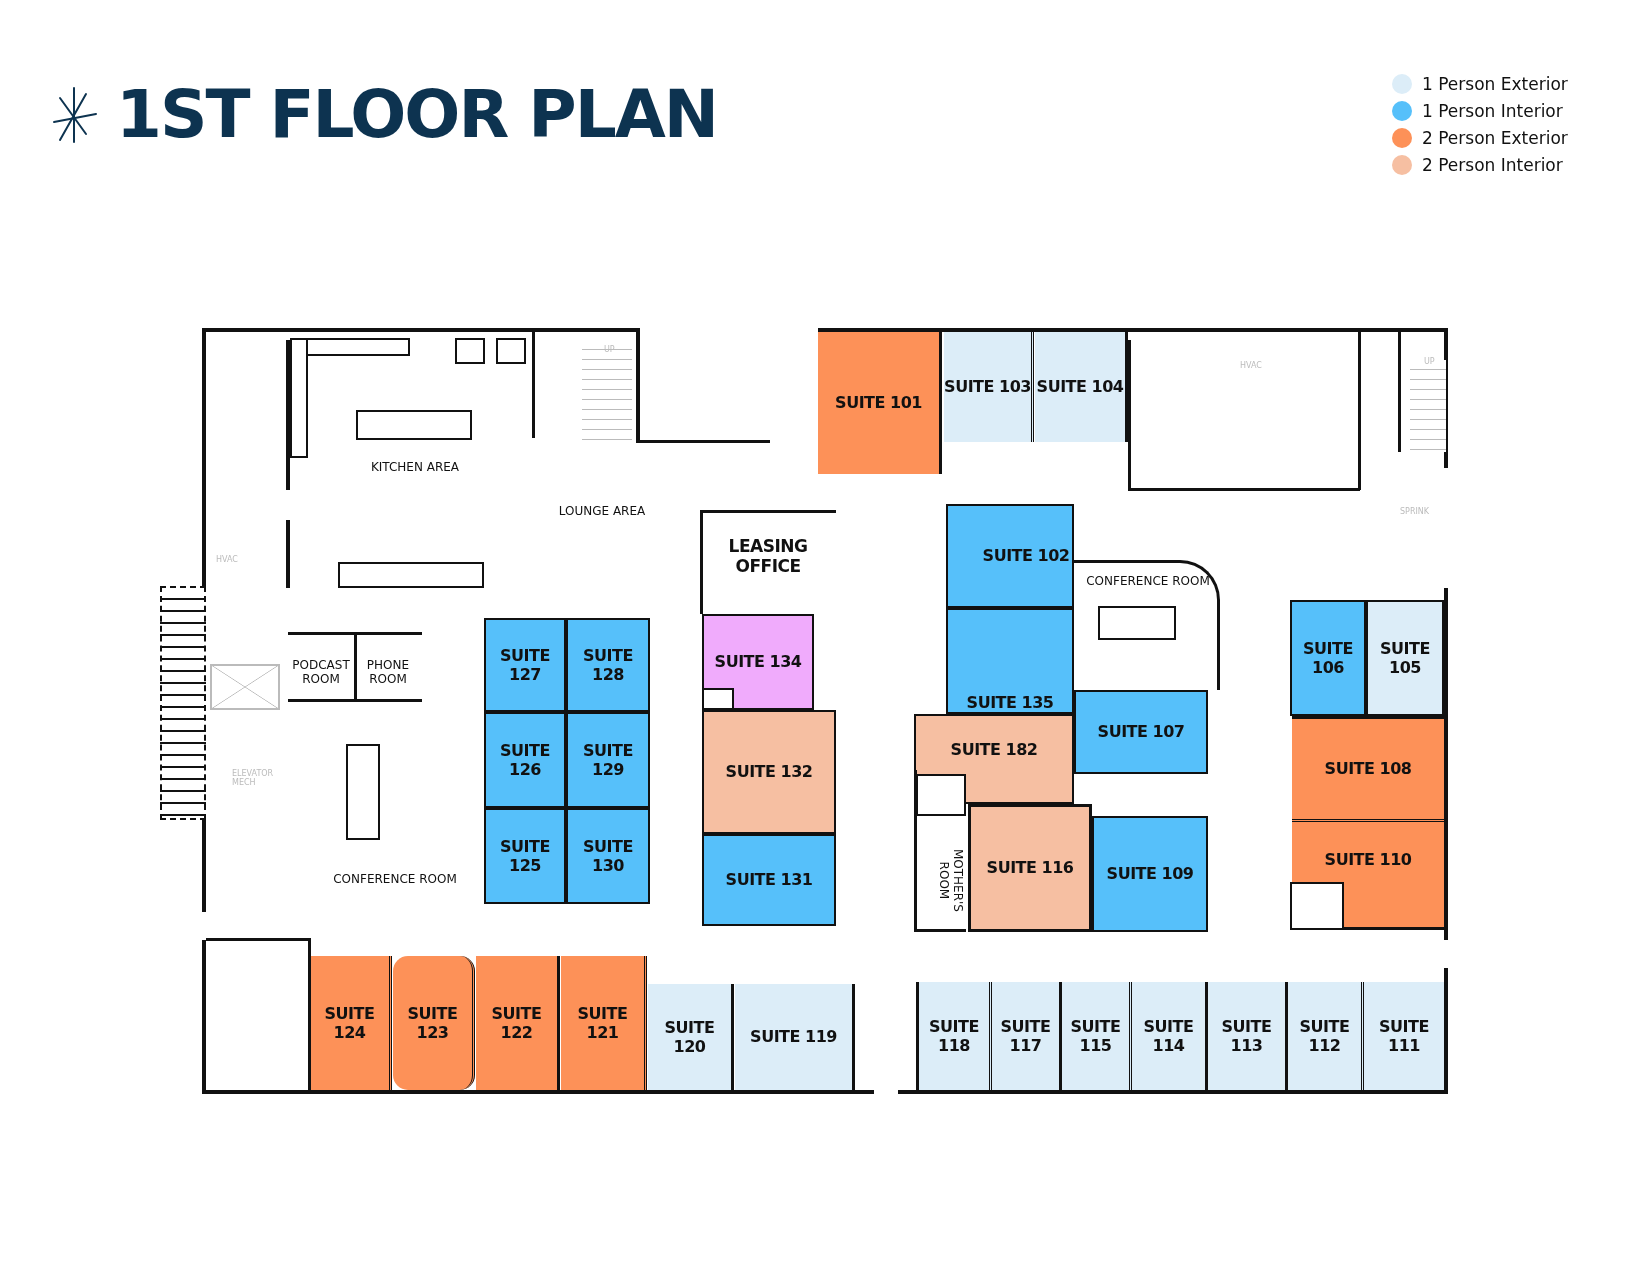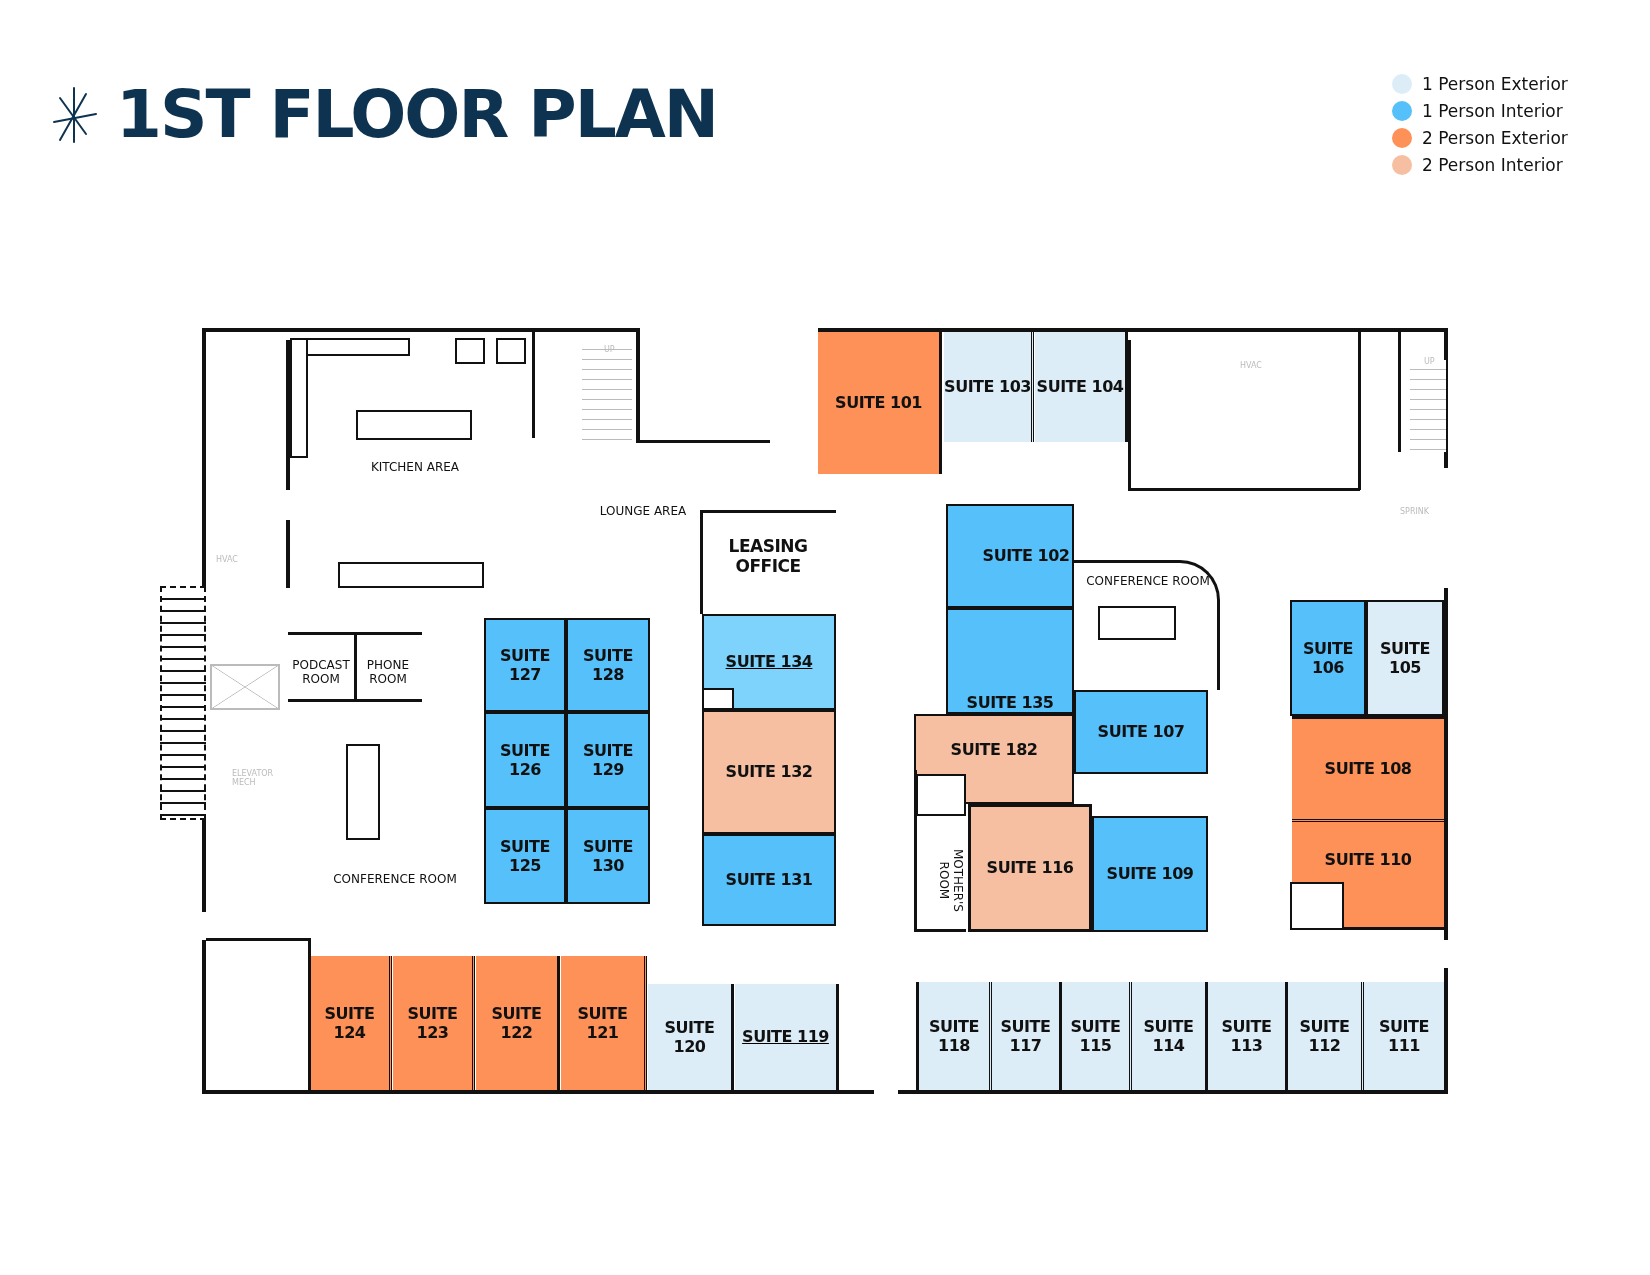--- a/index.html
+++ b/index.html
@@ -100,21 +100,21 @@
   <div class="wall" style="left:354px;top:632px;width:3px;height:70px;"></div>
   <div class="area-label" style="left:290px;top:658px;width:62px;">PODCAST
 ROOM</div>
   <div class="area-label" style="left:356px;top:658px;width:64px;">PHONE
 ROOM</div>
 
   <div class="wall2" style="left:346px;top:744px;width:34px;height:96px;"></div>
   <div class="area-label" style="left:330px;top:872px;width:130px;">CONFERENCE ROOM</div>
 
   <div class="area-label" style="left:360px;top:460px;width:110px;">KITCHEN AREA</div>
-  <div class="area-label" style="left:552px;top:504px;width:100px;margin-left:41px;">LOUNGE AREA</div>
+  <div class="area-label" style="left:552px;top:504px;width:100px;">LOUNGE AREA</div>
 
   <div style="position:absolute;left:700px;top:510px;width:136px;height:104px;border-left:3px solid #111;border-top:3px solid #111;box-sizing:border-box;"></div>
   <div class="area-label leasing" style="left:718px;top:536px;width:100px;">LEASING
 OFFICE</div>
 
   <div class="room" style="left:818px;top:332px;width:124px;height:142px;background:#fd9158;border-right:3px solid #111;">
       <span class="suite-label">SUITE 101</span>
     </div>
   <div style="position:absolute;left:944px;top:334px;width:22px;height:20px;background:#111;"></div>
   <div class="room" style="left:944px;top:332px;width:90px;height:110px;background:#dcedf8;border-right:3px double #111;">
@@ -186,47 +186,47 @@
     </div>
   <div class="room" style="left:484px;top:808px;width:82px;height:96px;background:#56c0fa;border:2px solid #111;">
       <span class="suite-label">SUITE
 125</span>
     </div>
   <div class="room" style="left:566px;top:808px;width:84px;height:96px;background:#56c0fa;border:2px solid #111;">
       <span class="suite-label">SUITE
 130</span>
     </div>
 
-  <div class="room" style="left:702px;top:614px;width:134px;height:96px;background:#7dd3fc;border:2px solid #111;text-decoration:underline;">
+  <div class="room" style="left:702px;top:614px;width:112px;height:96px;background:#f0abfc;border:2px solid #111;">
       <span class="suite-label">SUITE 134</span>
     </div>
   <div style="position:absolute;left:702px;top:688px;width:32px;height:22px;background:#fff;border:2px solid #111;box-sizing:border-box;"></div>
   <div class="room" style="left:702px;top:710px;width:134px;height:124px;background:#f6bfa2;border:2px solid #111;">
       <span class="suite-label">SUITE 132</span>
     </div>
   <div class="room" style="left:702px;top:834px;width:134px;height:92px;background:#56c0fa;border:2px solid #111;">
       <span class="suite-label">SUITE 131</span>
     </div>
 
   <div class="room" style="left:310px;top:956px;width:82px;height:134px;background:#fd9158;border-right:3px double #111;">
       <span class="suite-label">SUITE 124</span>
     </div>
-  <div class="room" style="left:393px;top:956px;width:82px;height:134px;background:#fd9158;border-right:3px double #111;">
+  <div class="room" style="left:393px;top:956px;width:82px;height:134px;background:#fd9158;border-right:3px double #111;border-radius:15px;">
       <span class="suite-label">SUITE 123</span>
     </div>
   <div class="room" style="left:476px;top:956px;width:84px;height:134px;background:#fd9158;border-right:3px solid #111;">
       <span class="suite-label">SUITE 122</span>
     </div>
   <div class="room" style="left:561px;top:956px;width:86px;height:134px;background:#fd9158;border-right:3px double #111;">
       <span class="suite-label">SUITE 121</span>
     </div>
   <div class="room" style="left:648px;top:984px;width:86px;height:106px;background:#dcedf8;border-right:3px solid #111;">
       <span class="suite-label">SUITE 120</span>
     </div>
-  <div class="room" style="left:735px;top:984px;width:104px;height:106px;background:#dcedf8;border-right:3px solid #111;text-decoration:underline;">
+  <div class="room" style="left:735px;top:984px;width:120px;height:106px;background:#dcedf8;border-right:3px solid #111;">
       <span class="suite-label">SUITE 119</span>
     </div>
   <div class="wall" style="left:206px;top:938px;width:104px;height:3px;"></div>
   <div class="wall" style="left:308px;top:938px;width:3px;height:152px;"></div>
 
   <div class="room" style="left:916px;top:982px;width:76px;height:108px;background:#dcedf8;border-left:3px solid #111;border-right:3px double #111;">
       <span class="suite-label">SUITE
 118</span>
     </div>
   <div class="room" style="left:992px;top:982px;width:70px;height:108px;background:#dcedf8;border-right:3px solid #111;">

